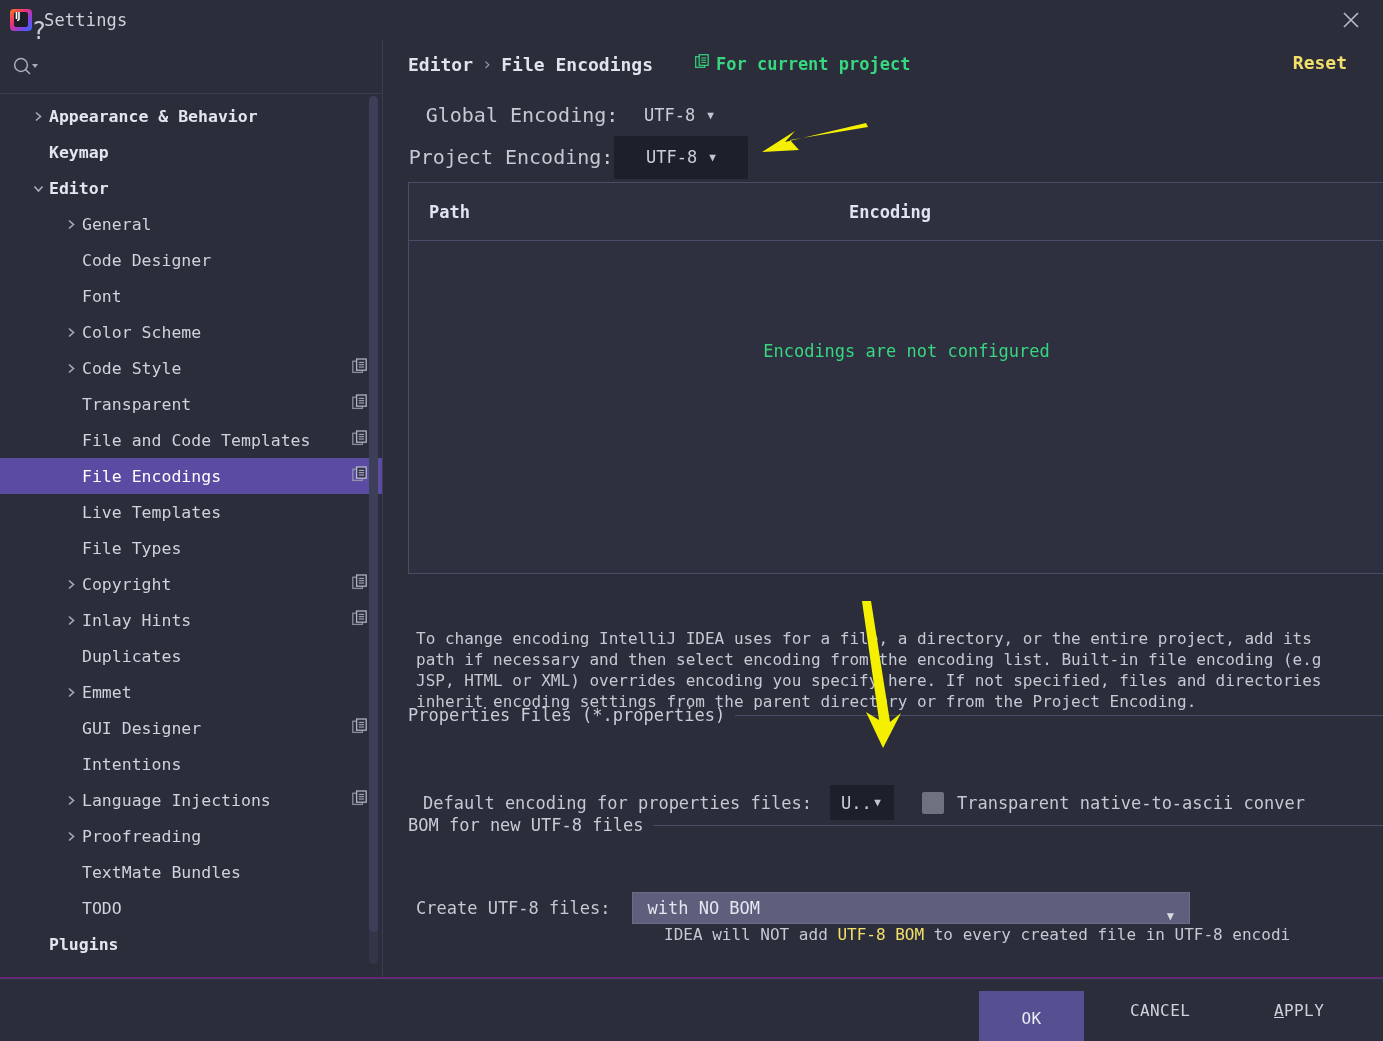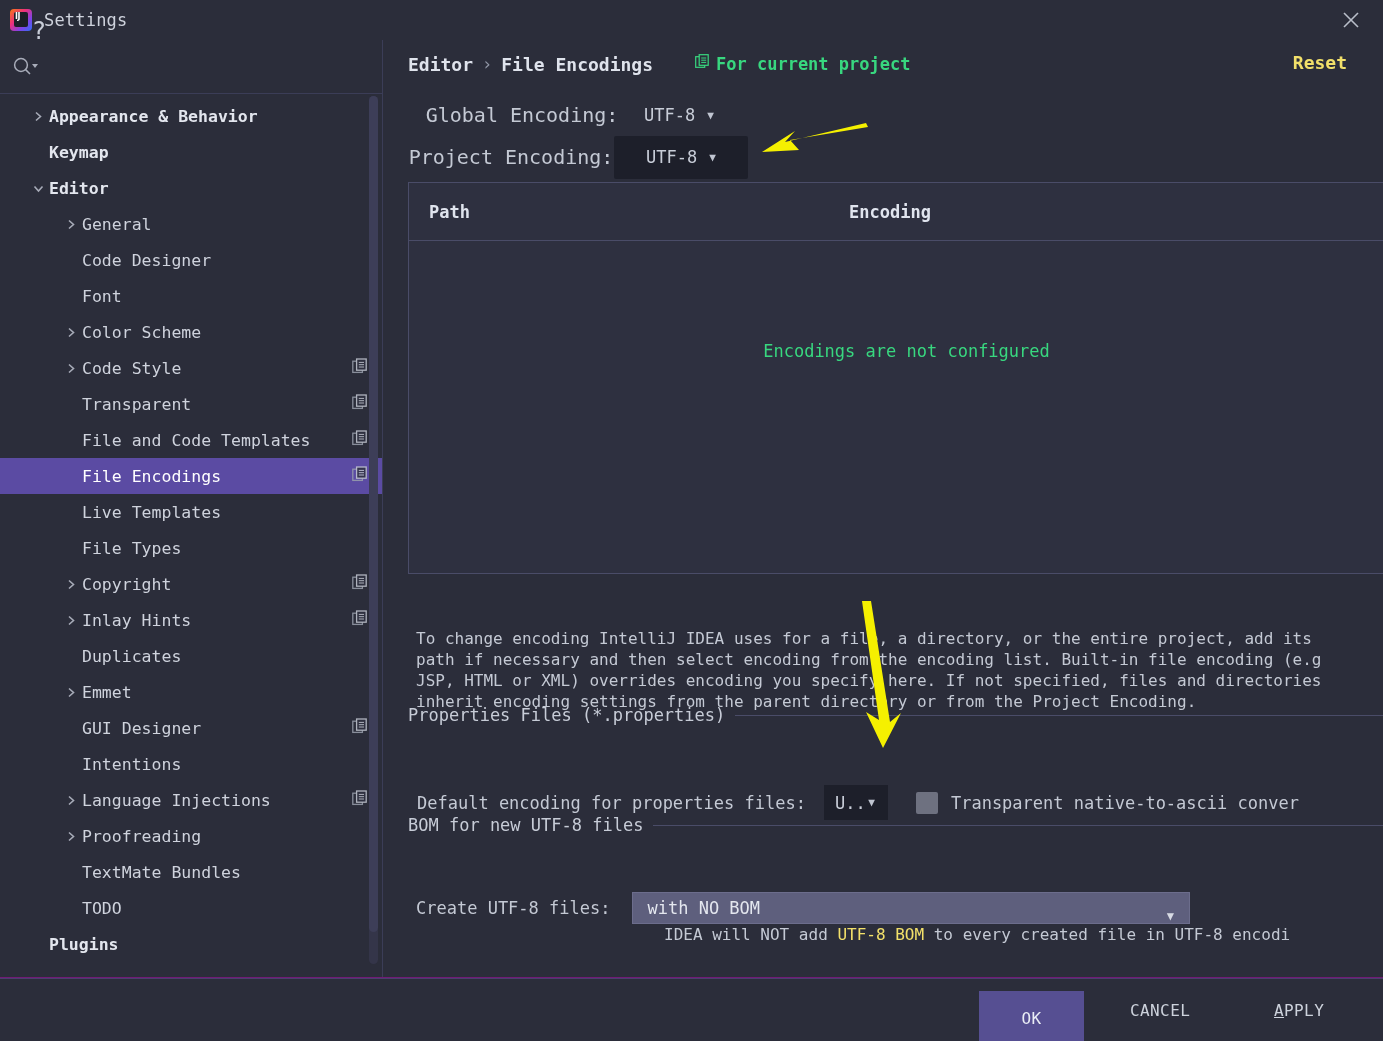--- a/index.html
+++ b/index.html
@@ -296,21 +296,21 @@
     padding-right: 10px;
   }
   .section-head .sh-rule {
     flex: 1;
     height: 1px;
     background: #4a4c68;
   }
 
   .prop-row {
     position: absolute;
-    left: 34px; top: 745px;
+    left: 40px; top: 745px;
     display: flex;
     align-items: center;
   }
   .prop-label {
     font-size: 17px;
     color: #c4c9d4;
     white-space: nowrap;
   }
   .small-combo {
     margin-left: 18px;

